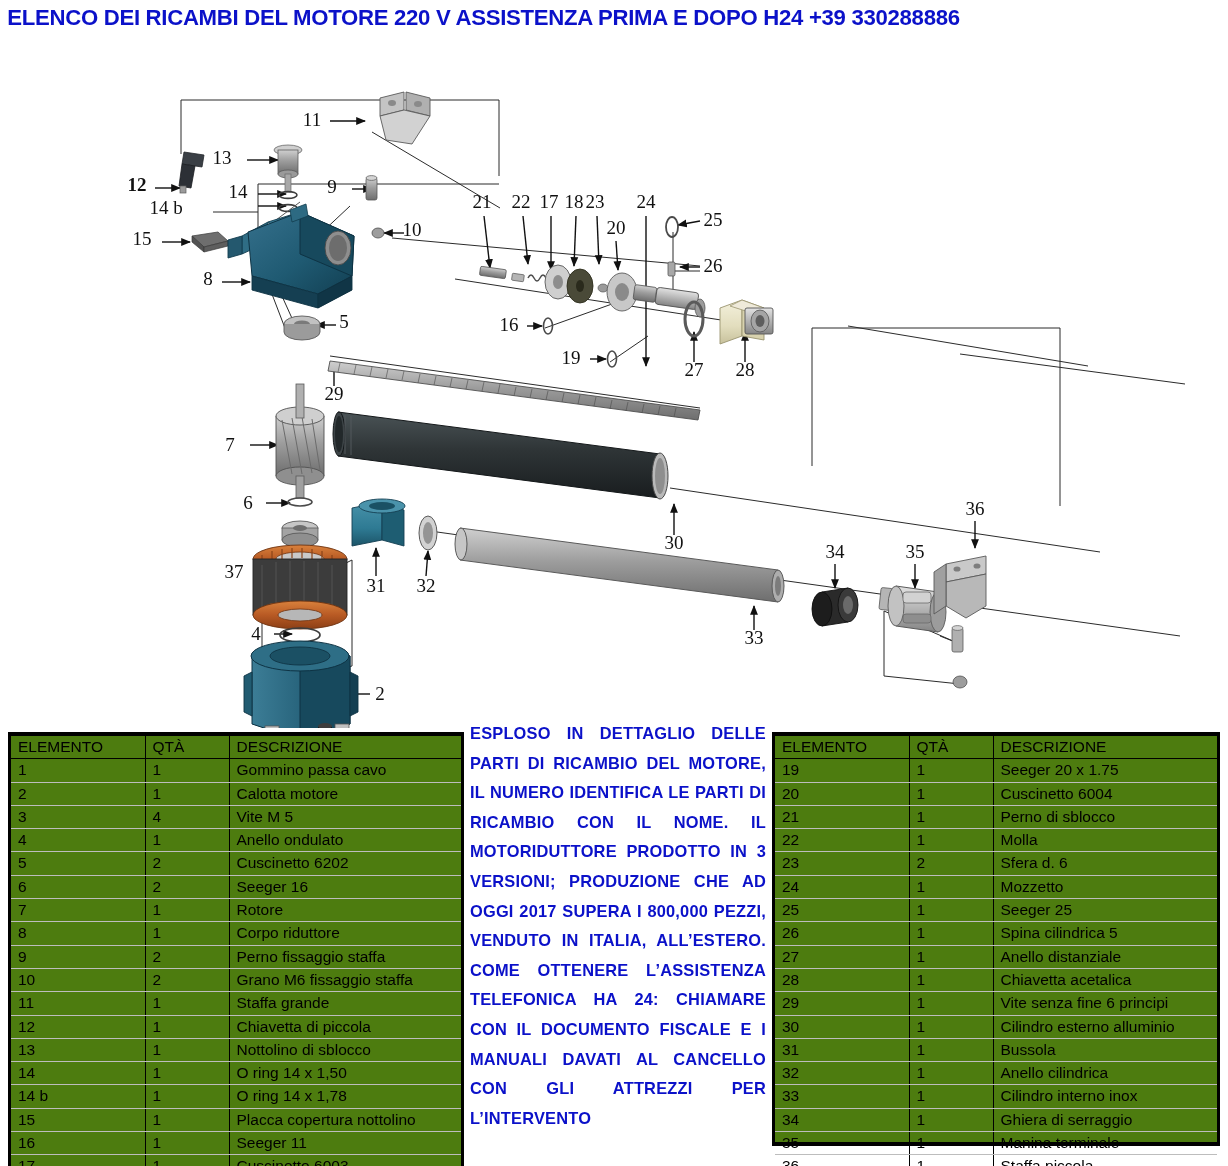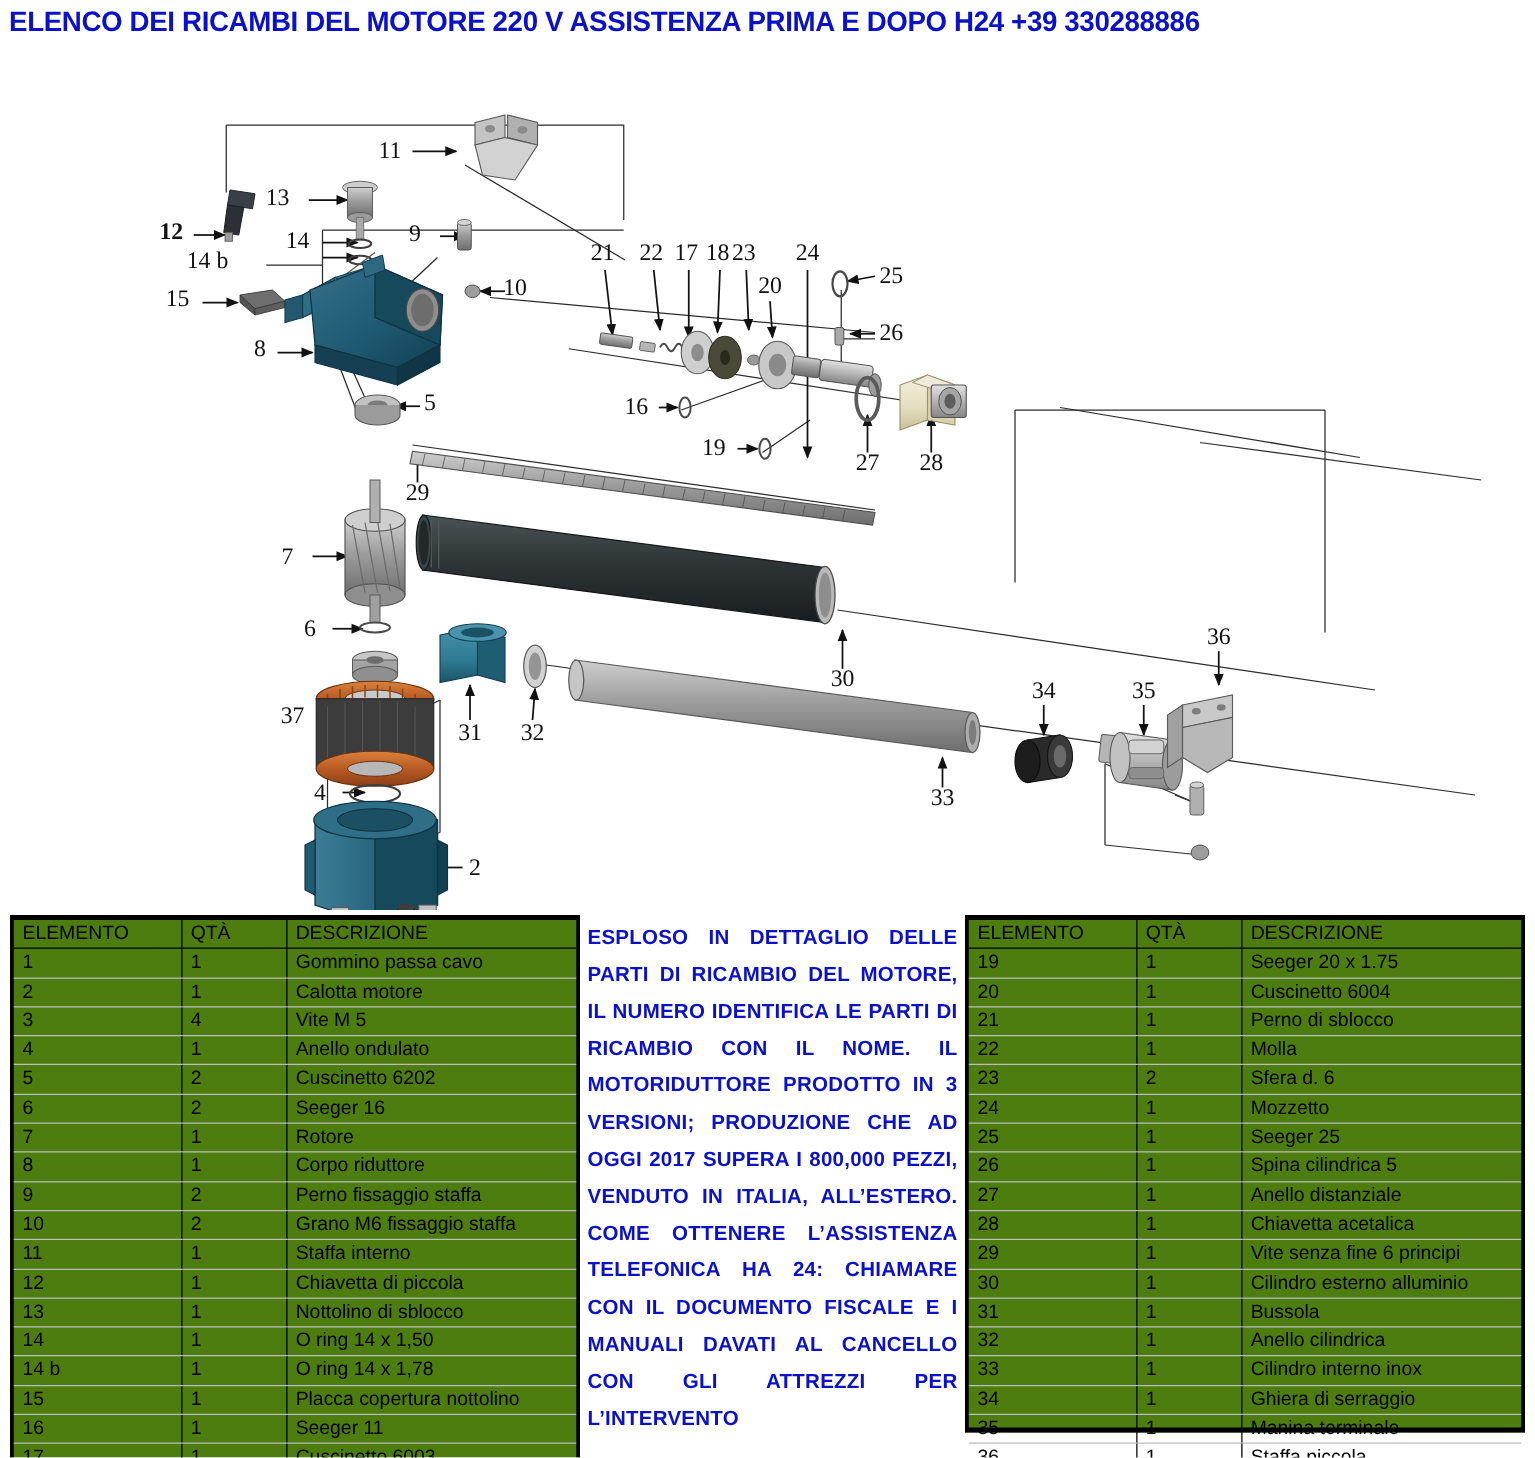--- a/index.html
+++ b/index.html
@@ -51,21 +51,21 @@
   .tbl-wrap table{width:100%;border-collapse:collapse;table-layout:fixed;border:none;}
   .tbl-wrap th,.tbl-wrap td{
     font-size:15.5px;color:#000;height:22.3px;line-height:22.3px;
     padding:0 0 0 7px;border-bottom:1px solid #bdbdbd;border-right:1px solid #000;
     text-align:left;font-weight:normal;white-space:nowrap;overflow:hidden;
   }
   .tbl-wrap th{border-bottom:1px solid #000;}
   .tbl-wrap td:last-child,.tbl-wrap th:last-child{border-right:none;}
   
   #center-note{
-    position:absolute;left:470px;top:736px;width:296px;height:430px;
+    position:absolute;left:470px;top:719px;width:296px;height:430px;
     color:#0b11c9;
     font-family:"Liberation Sans", sans-serif;
     font-weight:bold;
     font-size:16.4px;
     line-height:29.6px;
     text-align:justify;
     text-justify:inter-word;
     letter-spacing:0.2px;
     overflow:hidden;
   }
@@ -577,21 +577,21 @@
           <td>Perno fissaggio staffa</td>
         </tr>
         <tr>
           <td>10</td>
           <td>2</td>
           <td>Grano M6 fissaggio staffa</td>
         </tr>
         <tr>
           <td>11</td>
           <td>1</td>
-          <td>Staffa interno</td>
+          <td>Staffa grande</td>
         </tr>
         <tr>
           <td>12</td>
           <td>1</td>
           <td>Chiavetta di piccola</td>
         </tr>
         <tr>
           <td>13</td>
           <td>1</td>
           <td>Nottolino di sblocco</td>

